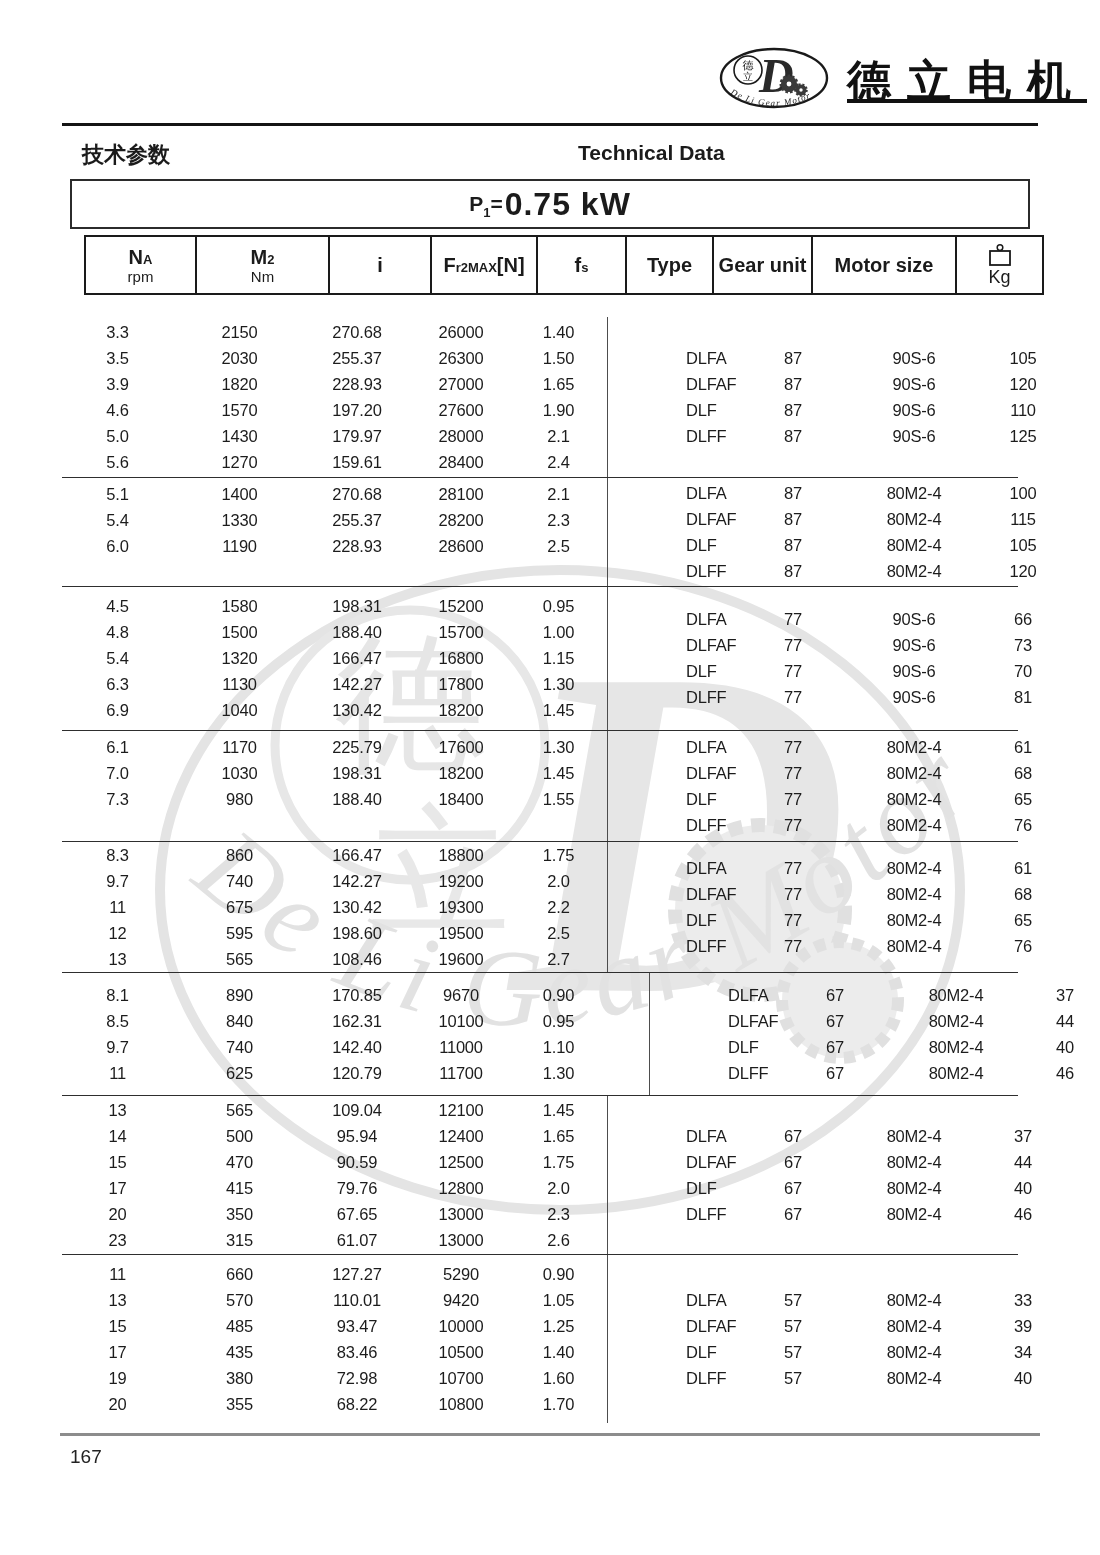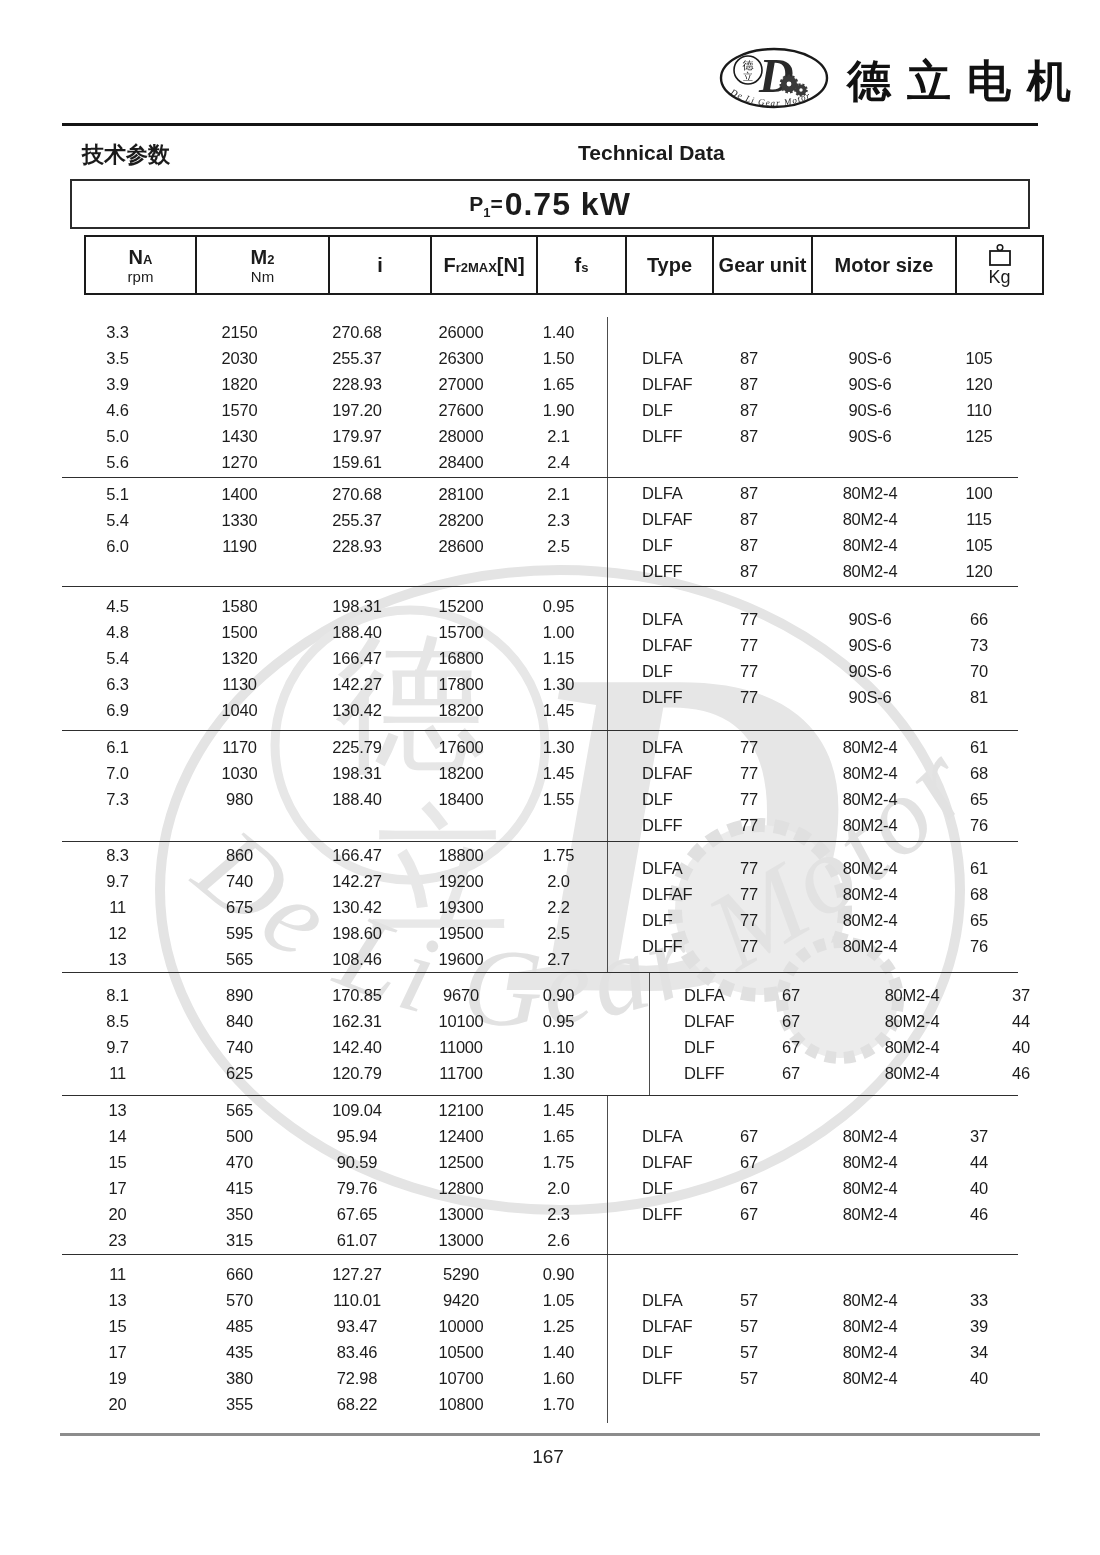--- a/index.html
+++ b/index.html
@@ -3,21 +3,21 @@
 <meta charset="utf-8">
 <style>
   html,body{margin:0;padding:0;background:#ffffff;}
   .page{position:relative;width:1100px;height:1555px;background:#ffffff;overflow:hidden;
         font-family:"Liberation Sans",sans-serif;color:#1b1b1b;}
   .content{position:relative;z-index:2;}
   
   .brand-row{position:absolute;top:40px;left:715px;display:flex;align-items:center;}
   .logo{width:118px;height:82px;flex:none;}
   .brand-cn{font-family:"Liberation Serif",serif;font-weight:700;font-size:44px;
-            letter-spacing:16px;color:#111;margin-left:14px;white-space:nowrap;}
+            letter-spacing:16px;color:#111;margin-left:14px;white-space:nowrap;text-decoration:underline;}
   .toprule{position:absolute;top:123px;left:62px;width:976px;height:0;border-top:3px solid #141414;}
   
   .sec-cn{position:absolute;top:140px;left:82px;font-size:22px;font-weight:700;}
   .sec-en{position:absolute;top:141px;left:578px;font-size:21px;font-weight:700;}
   
   .title-box{position:absolute;top:179px;left:70px;width:956px;height:46px;
              border:2px solid #2b2b2b;display:flex;align-items:center;justify-content:center;}
   .tp{font-size:21px;font-weight:700;}
   .tsub{font-size:13px;font-weight:700;align-self:flex-end;padding-bottom:7px;}
   .tval{font-size:32px;font-weight:700;letter-spacing:1px;margin-left:2px;}
@@ -35,29 +35,29 @@
   .h-unit{font-size:15px;font-weight:400;margin-top:2px;line-height:1;}
   .kg-icon{width:30px;height:23px;display:block;}
   .kg-label{font-size:18px;font-weight:400;line-height:1;margin-top:1px;}
   
   .tbody{position:absolute;top:293px;left:62px;width:956px;}
   .spacer{height:24px;}
   .sep{height:0;border-top:1.5px solid #2e2e2e;}
   .group{display:flex;}
   .gleft{width:545px;display:flex;flex-direction:column;justify-content:center;flex:none;}
   .gleft.top{justify-content:flex-start;padding-top:3px;}
-  .gright{flex:1;border-left:1.5px solid #4d4d4d;display:flex;flex-direction:column;justify-content:center;}
+  .gright{flex:1;border-left:1.5px solid #4d4d4d;display:flex;flex-direction:column;justify-content:center;padding-left:44px;}
   .drow{display:flex;height:26px;align-items:center;flex:none;}
   .dc{text-align:center;font-size:16.5px;letter-spacing:-0.2px;color:#1c1c1c;}
   .lc0{width:111px}.lc1{width:133px}.lc2{width:102px}.lc3{width:106px}.lc4{width:89px}
   .rc0{width:92px;text-align:left;padding-left:34px;box-sizing:border-box;}
   .rc1{width:98px}.rc2{width:144px}.rc3{width:74px}
   
   .botrule{position:absolute;top:1433px;left:60px;width:980px;height:0;border-top:3px solid #8c8c8c;}
-  .pageno{position:absolute;top:1446px;left:70px;width:956px;text-align:center;font-size:19px;color:#222;}
+  .pageno{position:absolute;top:1446px;left:70px;width:956px;text-align:left;font-size:19px;color:#222;}
   
   .wm{position:absolute;top:520px;left:80px;width:940px;height:780px;z-index:1;pointer-events:none;}
 </style>
 </head>
 <body>
 
 <div class="page">
 
   <svg class="wm" viewBox="0 0 940 780" aria-hidden="true">
     <ellipse cx="480" cy="370" rx="400" ry="320" fill="none" stroke="#e4e4e4" stroke-width="10"></ellipse>

